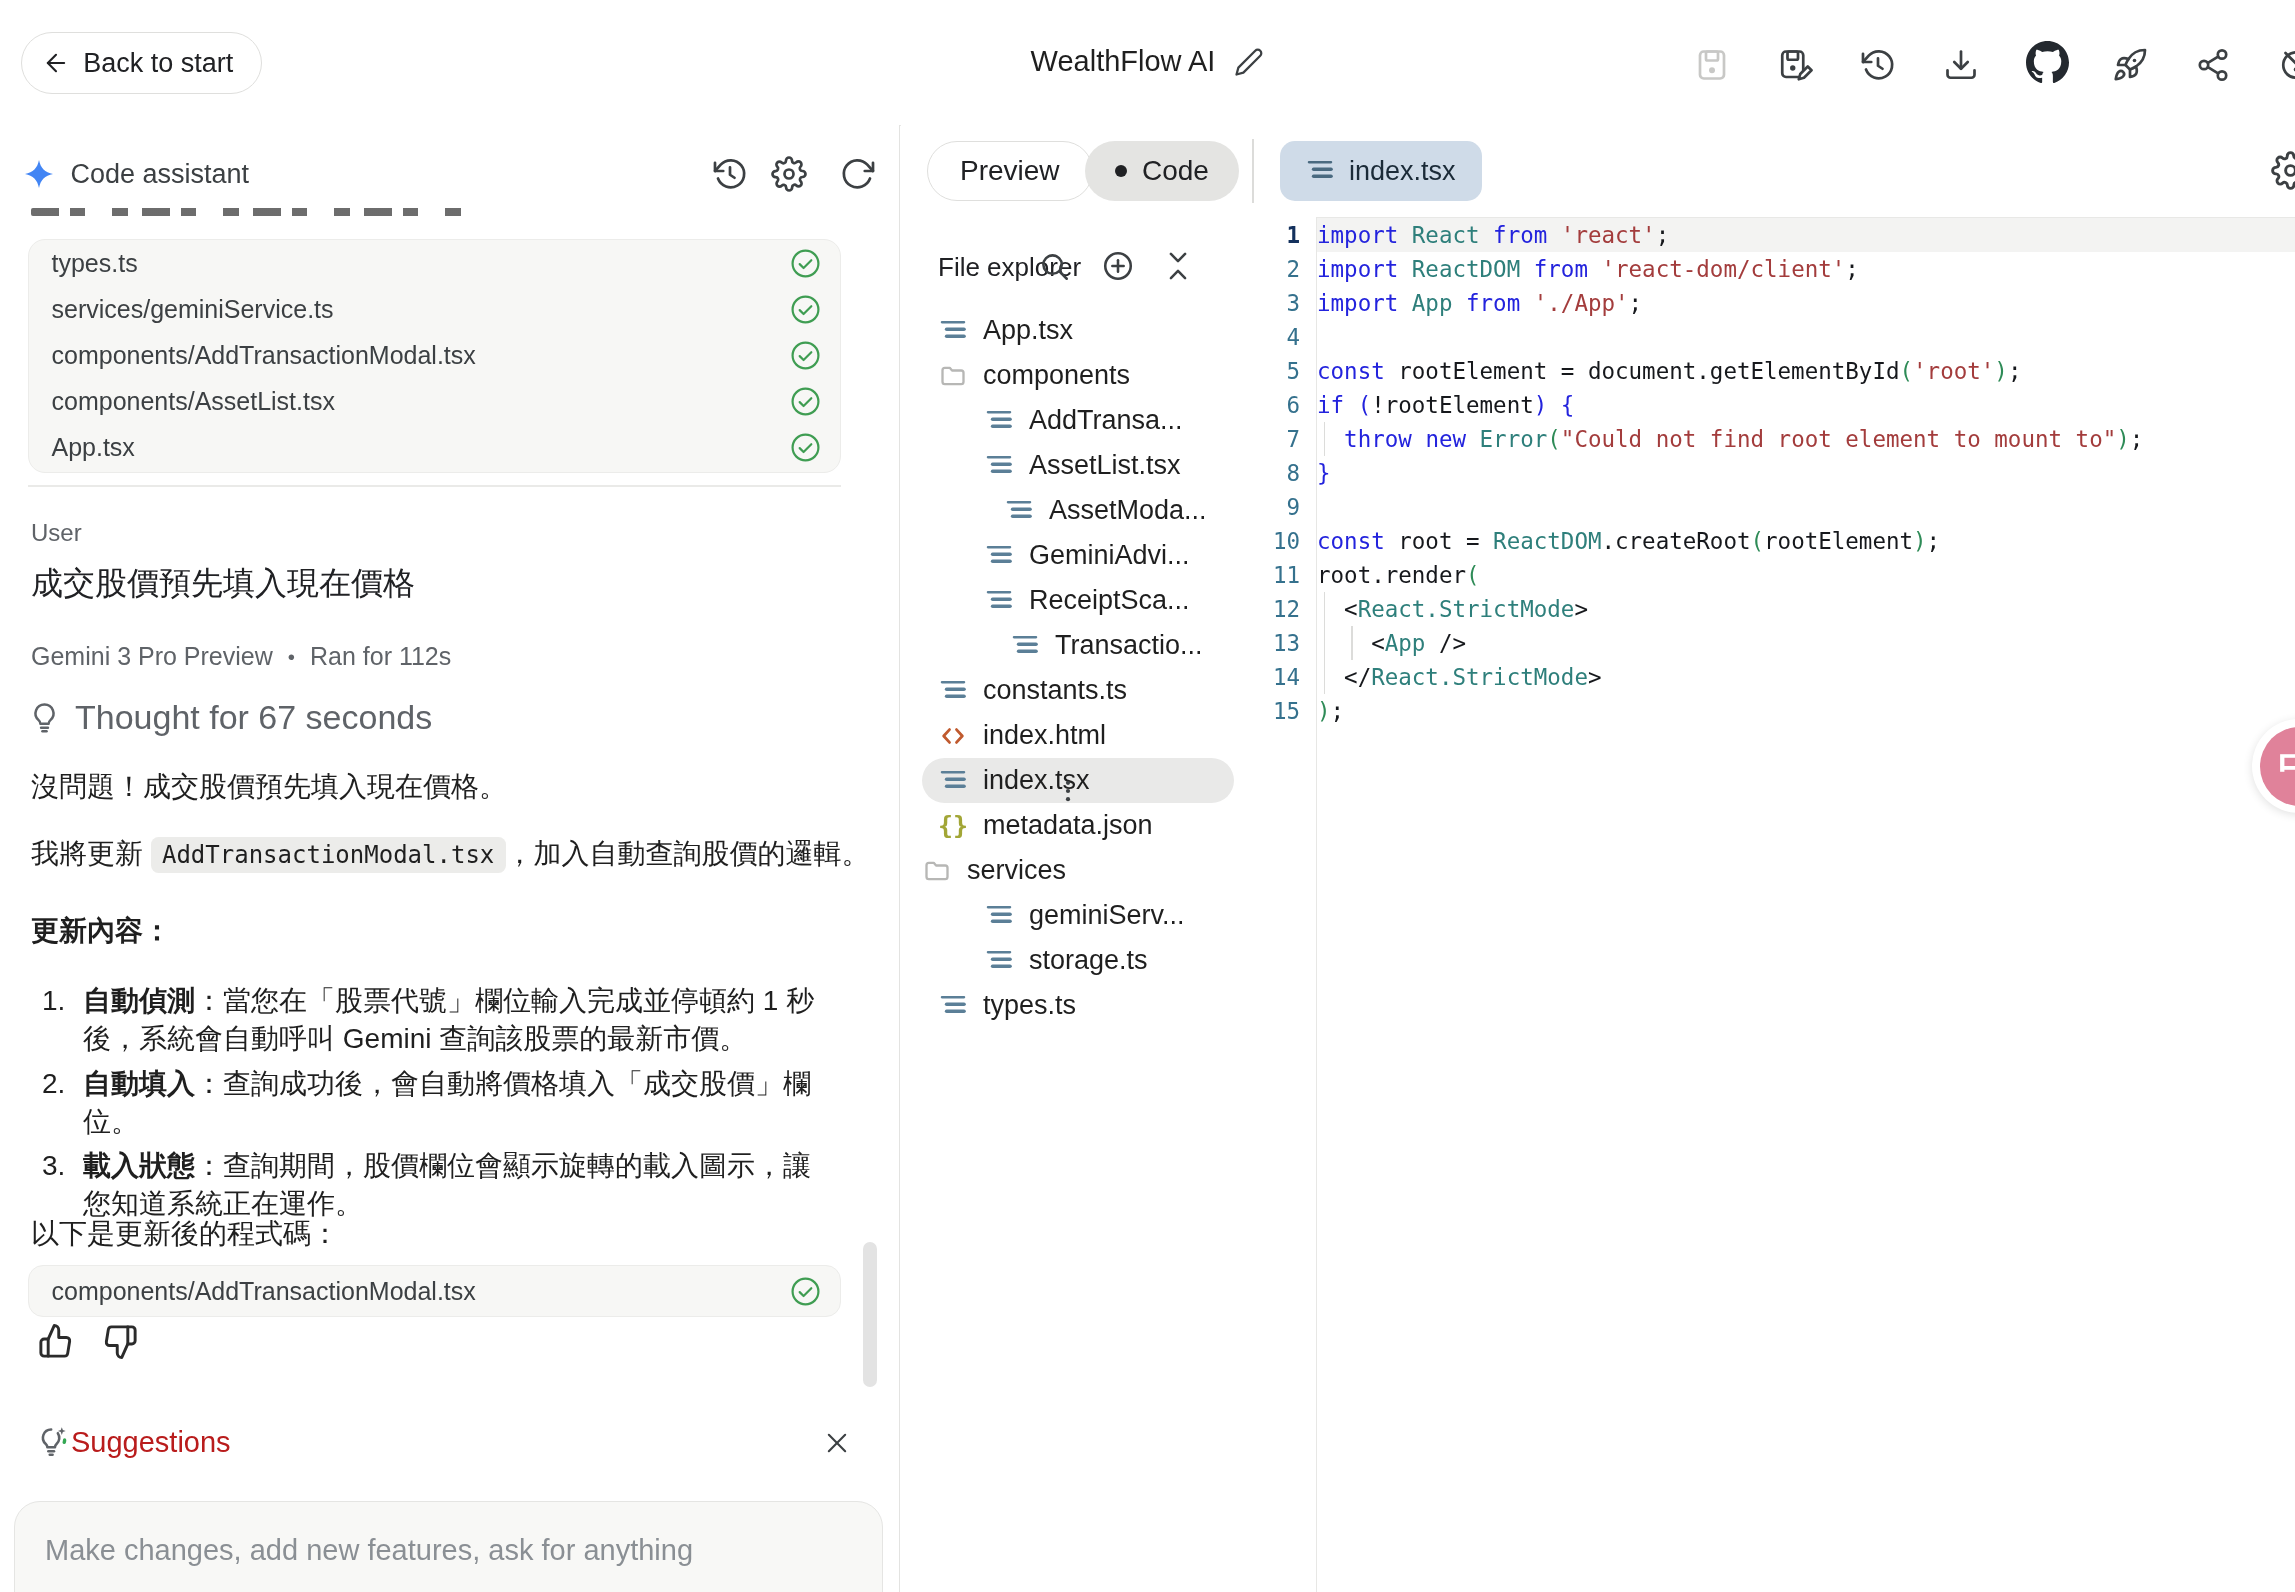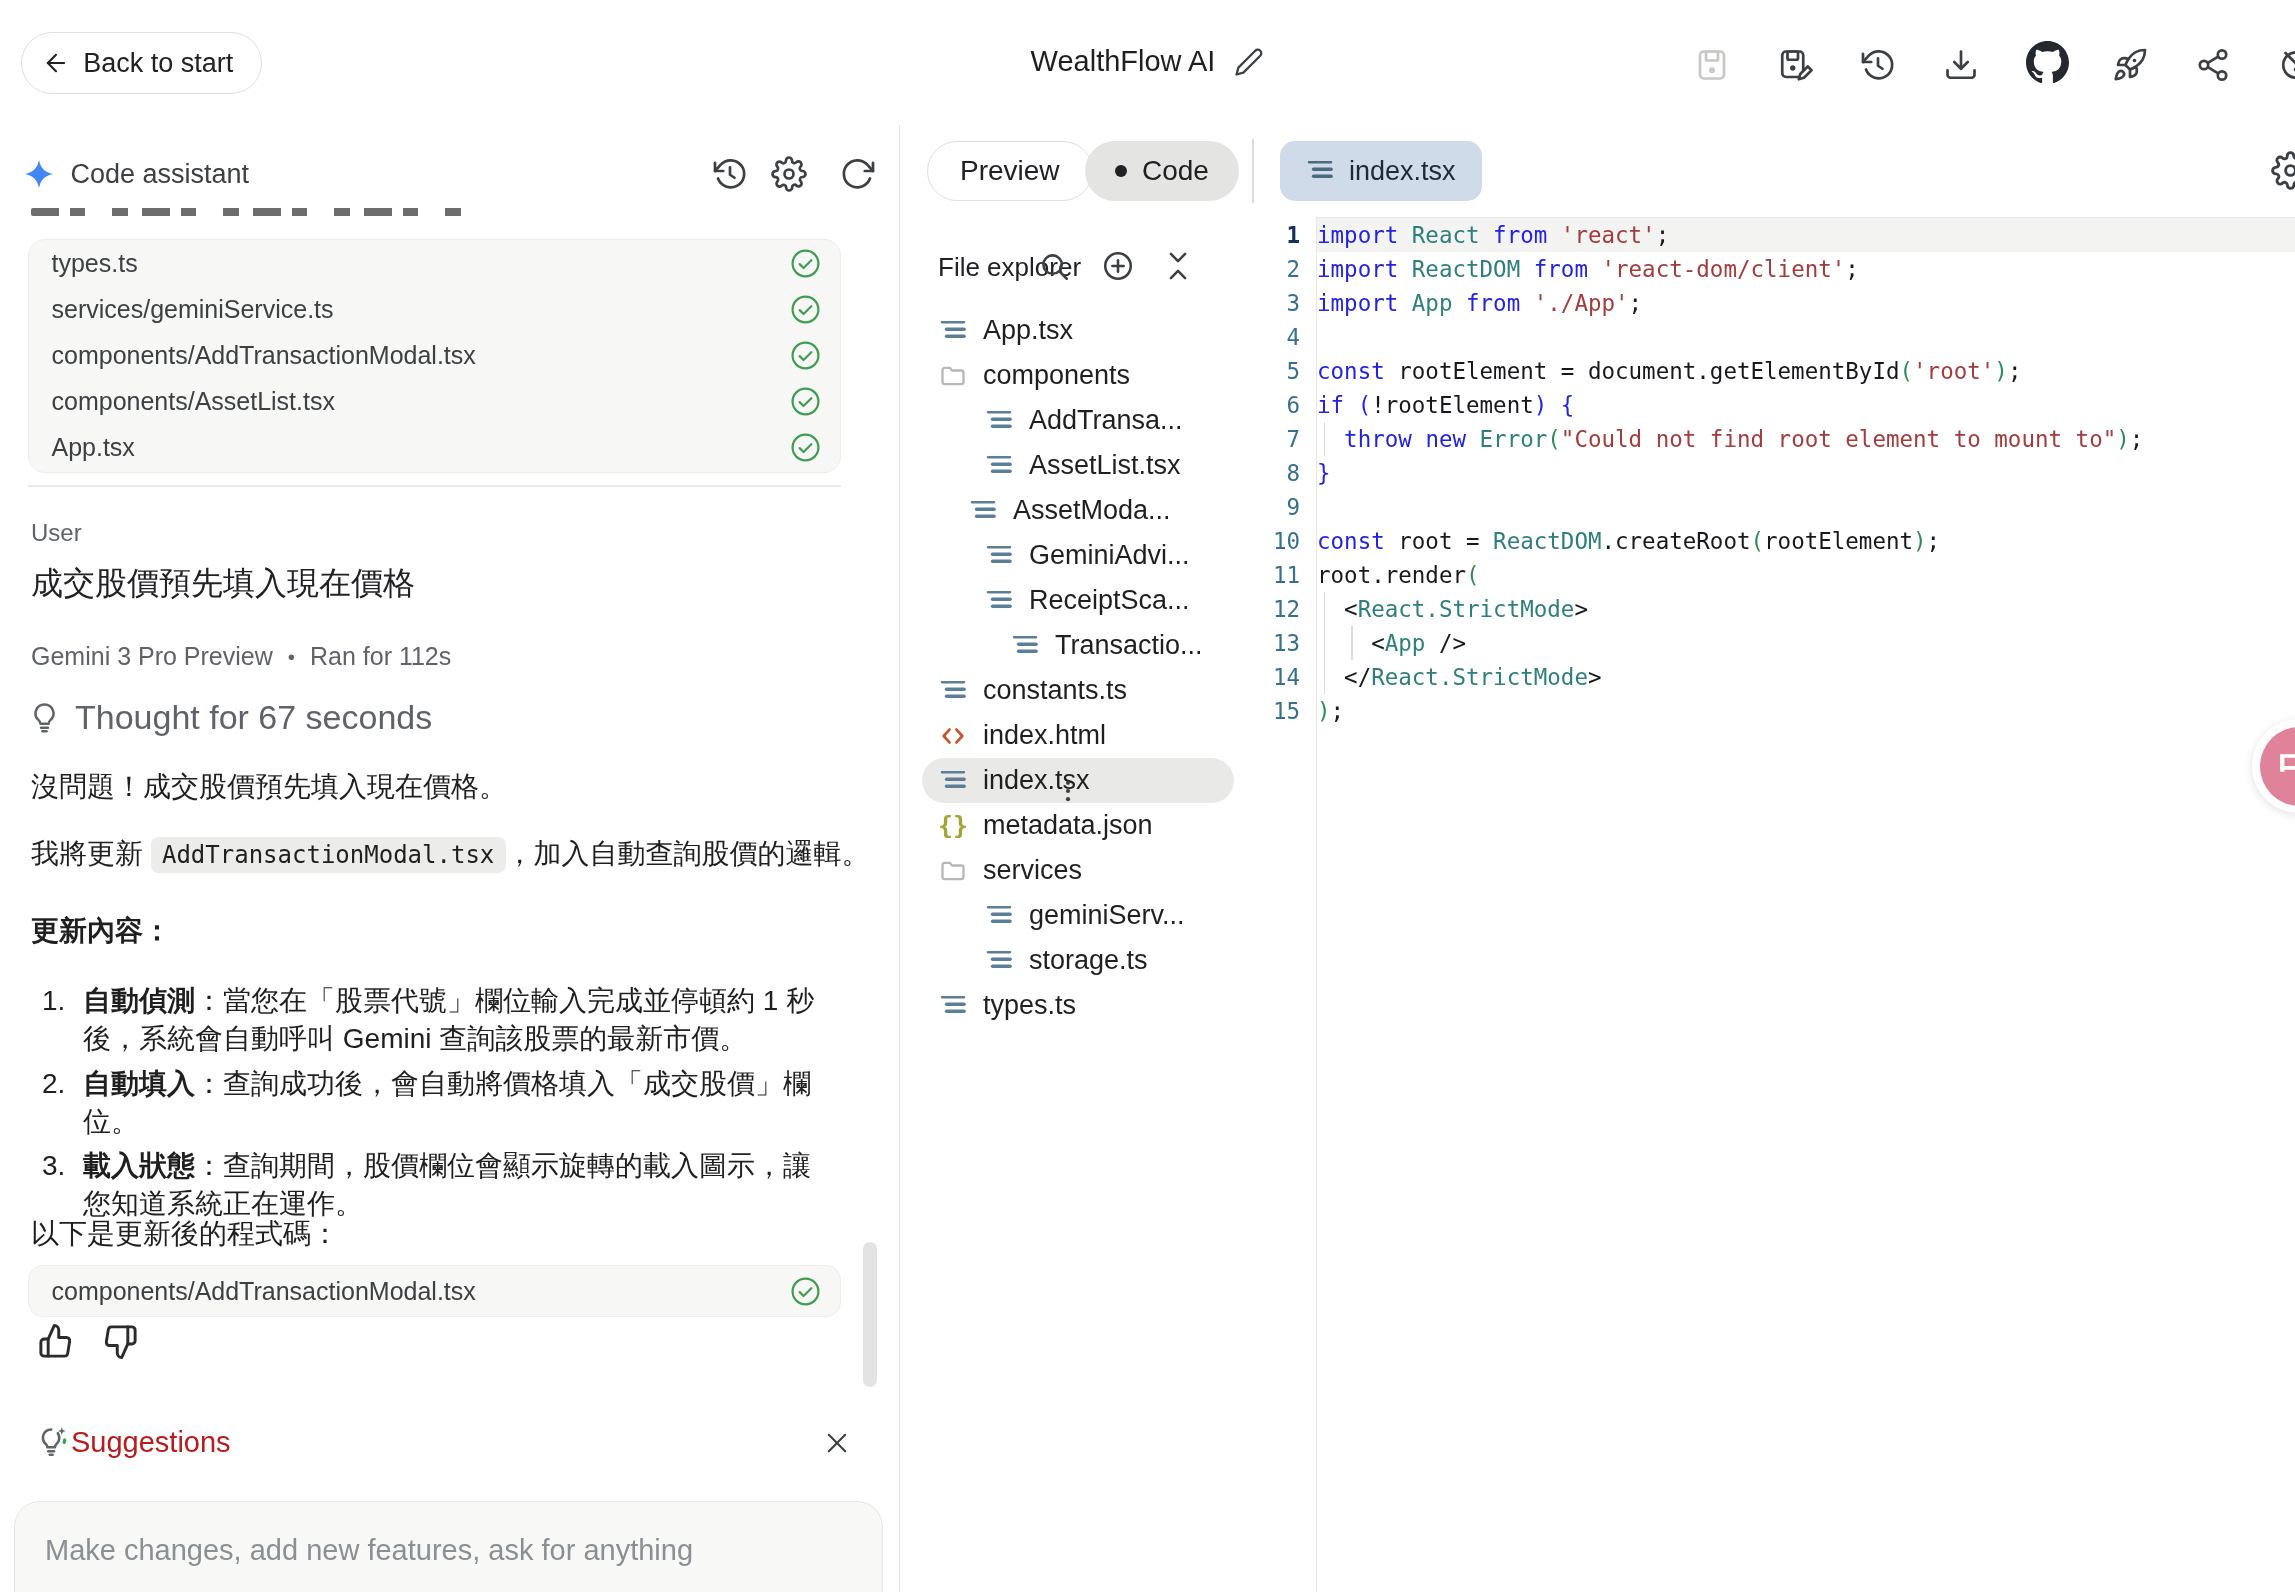--- a/index.html
+++ b/index.html
@@ -469,21 +469,21 @@
         <div class="t-row" style="padding-left: 84px;">
           <span class="ico" style="color: rgb(91, 127, 151);">
             <svg viewBox="0 0 24 24" fill="none" stroke="currentColor" stroke-width="1.8" stroke-linecap="round" stroke-linejoin="round">
               <line x1="2.5" y1="4.5" x2="21.5" y2="4.5" stroke-width="2"></line>
               <line x1="6.5" y1="10.5" x2="21.5" y2="10.5" stroke-width="3"></line>
               <line x1="6.5" y1="16.5" x2="21.5" y2="16.5" stroke-width="3"></line>
             </svg>
           </span>
           <span class="t-label">AssetList.tsx</span>
         </div>
-        <div class="t-row" style="padding-left: 68px;">
+        <div class="t-row" style="padding-left: 104px;">
           <span class="ico" style="color: rgb(91, 127, 151);">
             <svg viewBox="0 0 24 24" fill="none" stroke="currentColor" stroke-width="1.8" stroke-linecap="round" stroke-linejoin="round">
               <line x1="2.5" y1="4.5" x2="21.5" y2="4.5" stroke-width="2"></line>
               <line x1="6.5" y1="10.5" x2="21.5" y2="10.5" stroke-width="3"></line>
               <line x1="6.5" y1="16.5" x2="21.5" y2="16.5" stroke-width="3"></line>
             </svg>
           </span>
           <span class="t-label">AssetModa...</span>
         </div>
         <div class="t-row" style="padding-left: 84px;">
@@ -552,21 +552,21 @@
               <circle cx="12" cy="19" r="1.8" fill="currentColor"></circle>
             </svg>
           </span>
         </div>
         <div class="t-row" style="padding-left: 38px;">
           <span class="ico">
             <span class="json-glyph">{}</span>
           </span>
           <span class="t-label">metadata.json</span>
         </div>
-        <div class="t-row" style="padding-left: 38px;">
+        <div class="t-row" style="padding-left: 22px;">
           <span class="ico" style="color: rgb(91, 127, 151);">
             <svg viewBox="0 0 24 24" fill="none" stroke="currentColor" stroke-width="1.8" stroke-linecap="round" stroke-linejoin="round">
               <path d="M3 7a2 2 0 0 1 2-2h4.2l2 2.3H19a2 2 0 0 1 2 2V17a2 2 0 0 1-2 2H5a2 2 0 0 1-2-2z" stroke="#b7b7b5" stroke-width="2"></path>
             </svg>
           </span>
           <span class="t-label">services</span>
         </div>
         <div class="t-row" style="padding-left: 84px;">
           <span class="ico" style="color: rgb(91, 127, 151);">
             <svg viewBox="0 0 24 24" fill="none" stroke="currentColor" stroke-width="1.8" stroke-linecap="round" stroke-linejoin="round">

